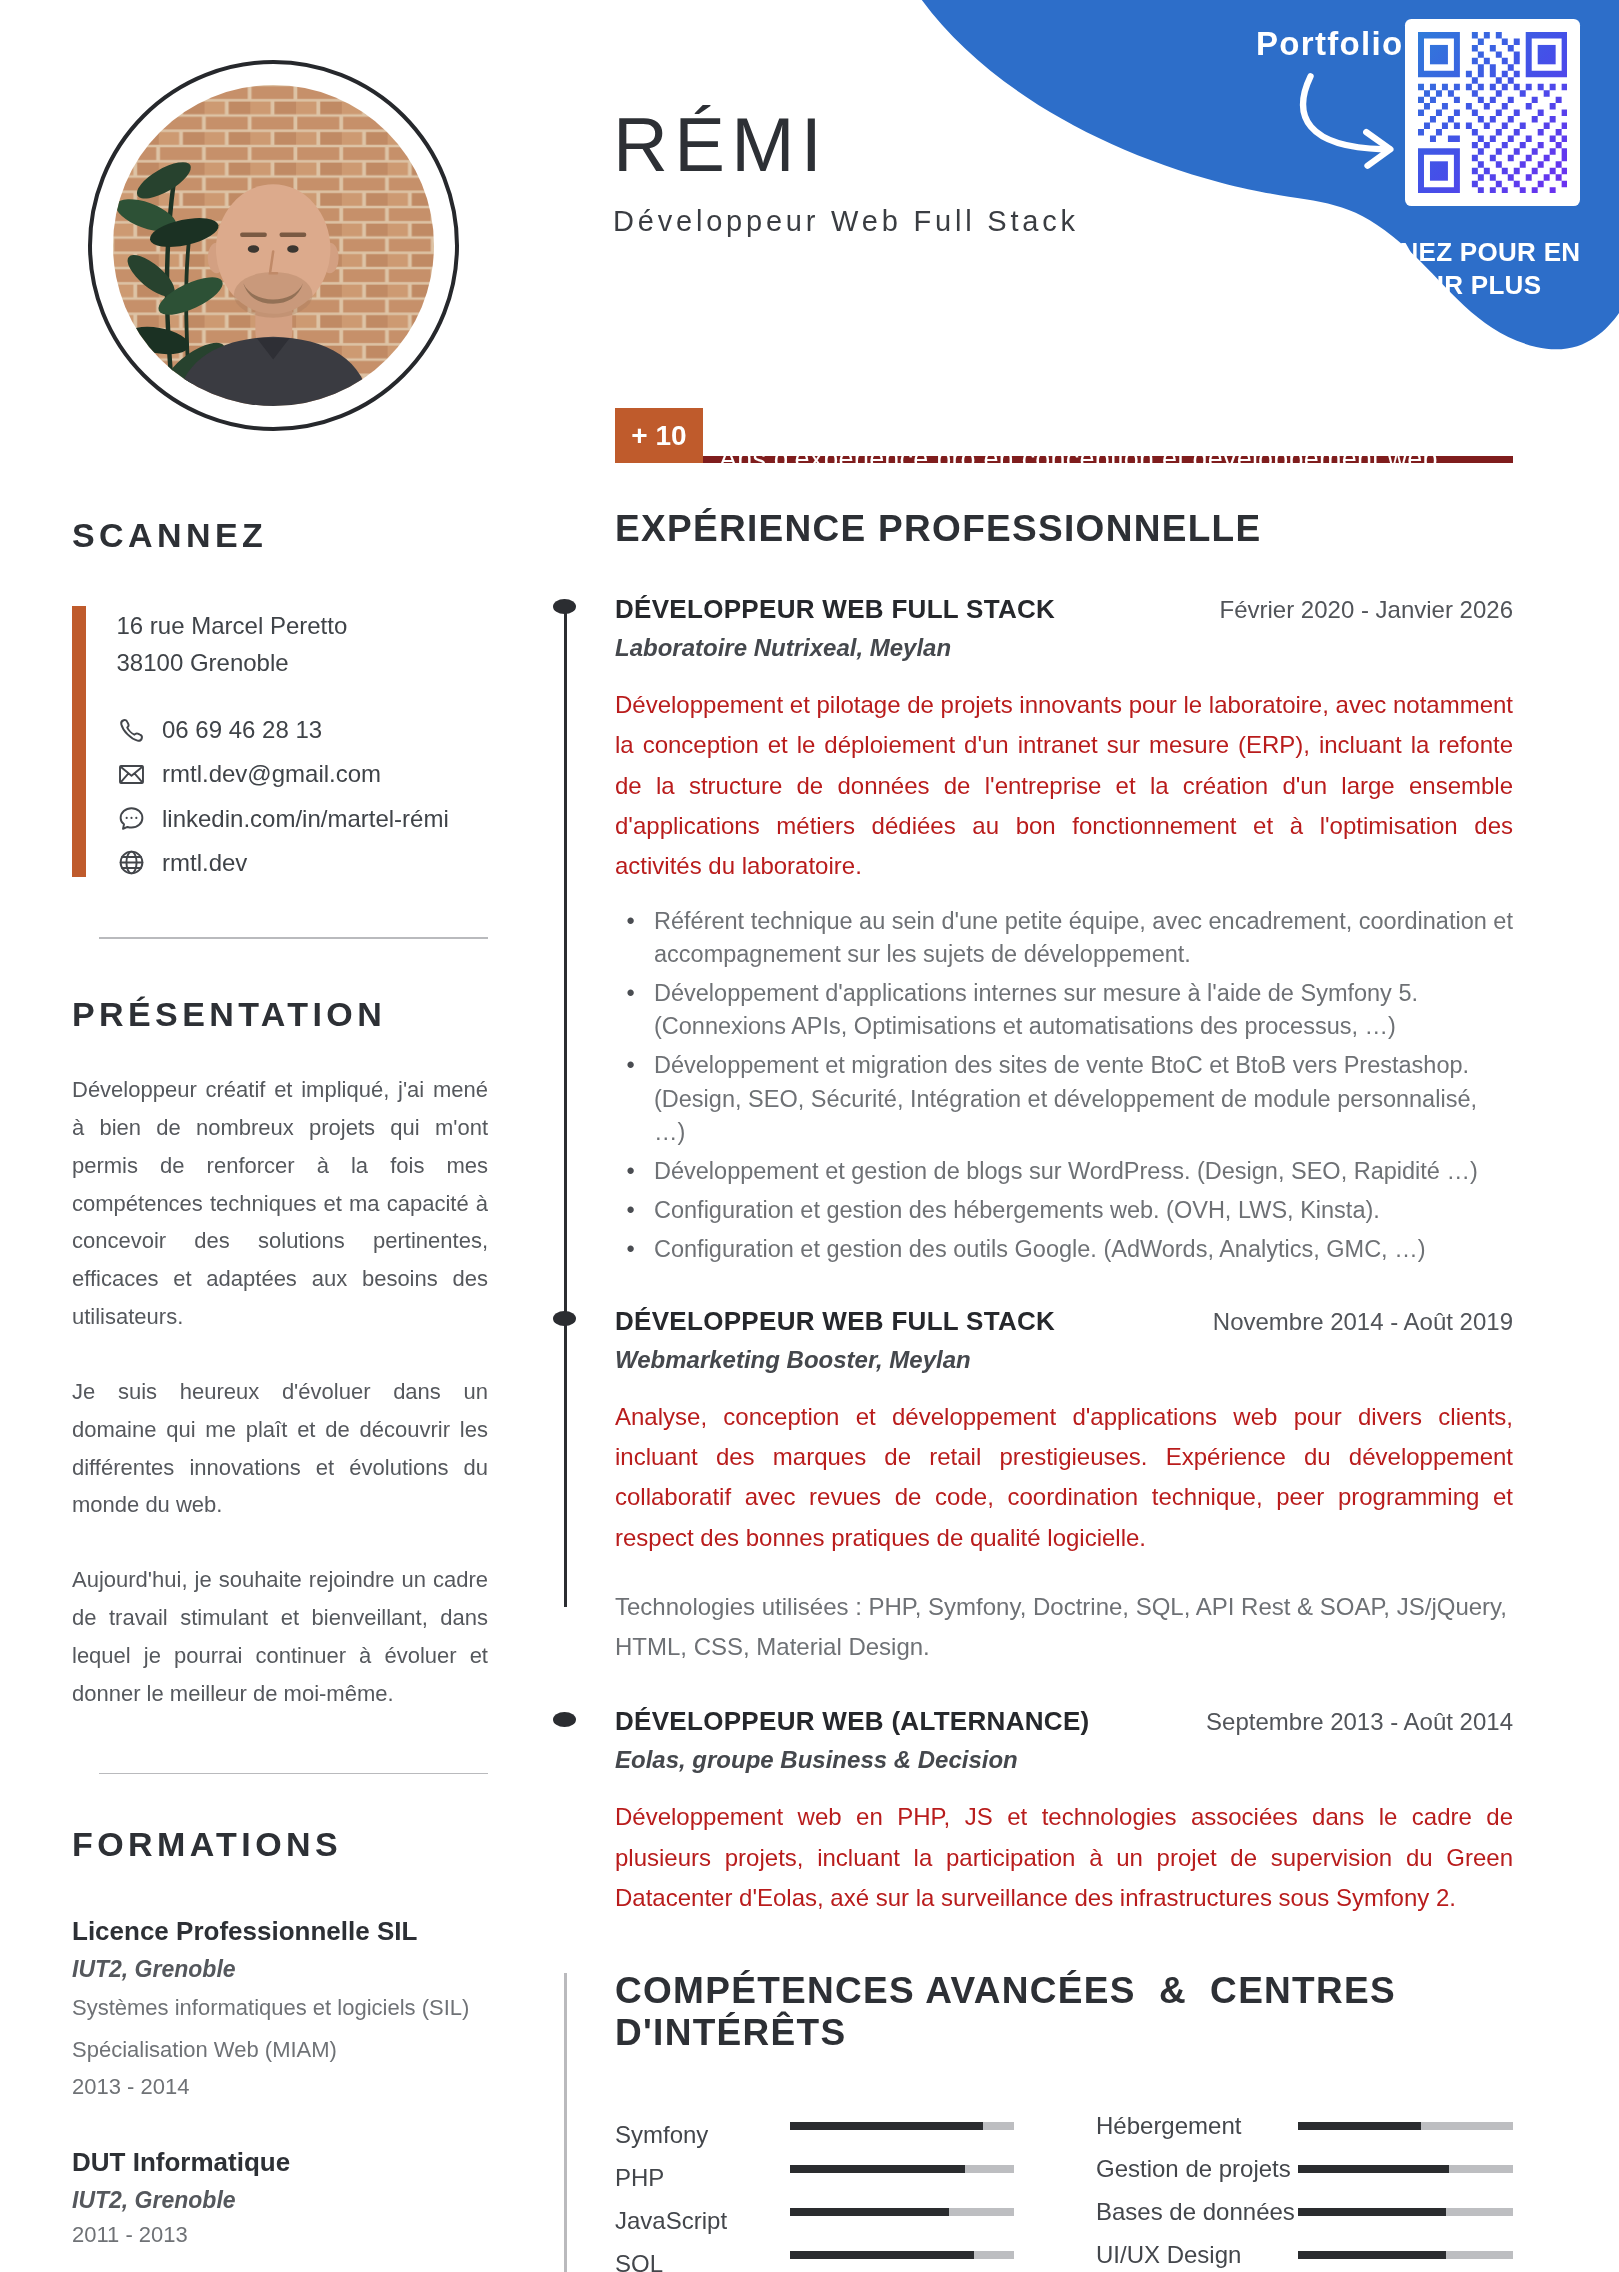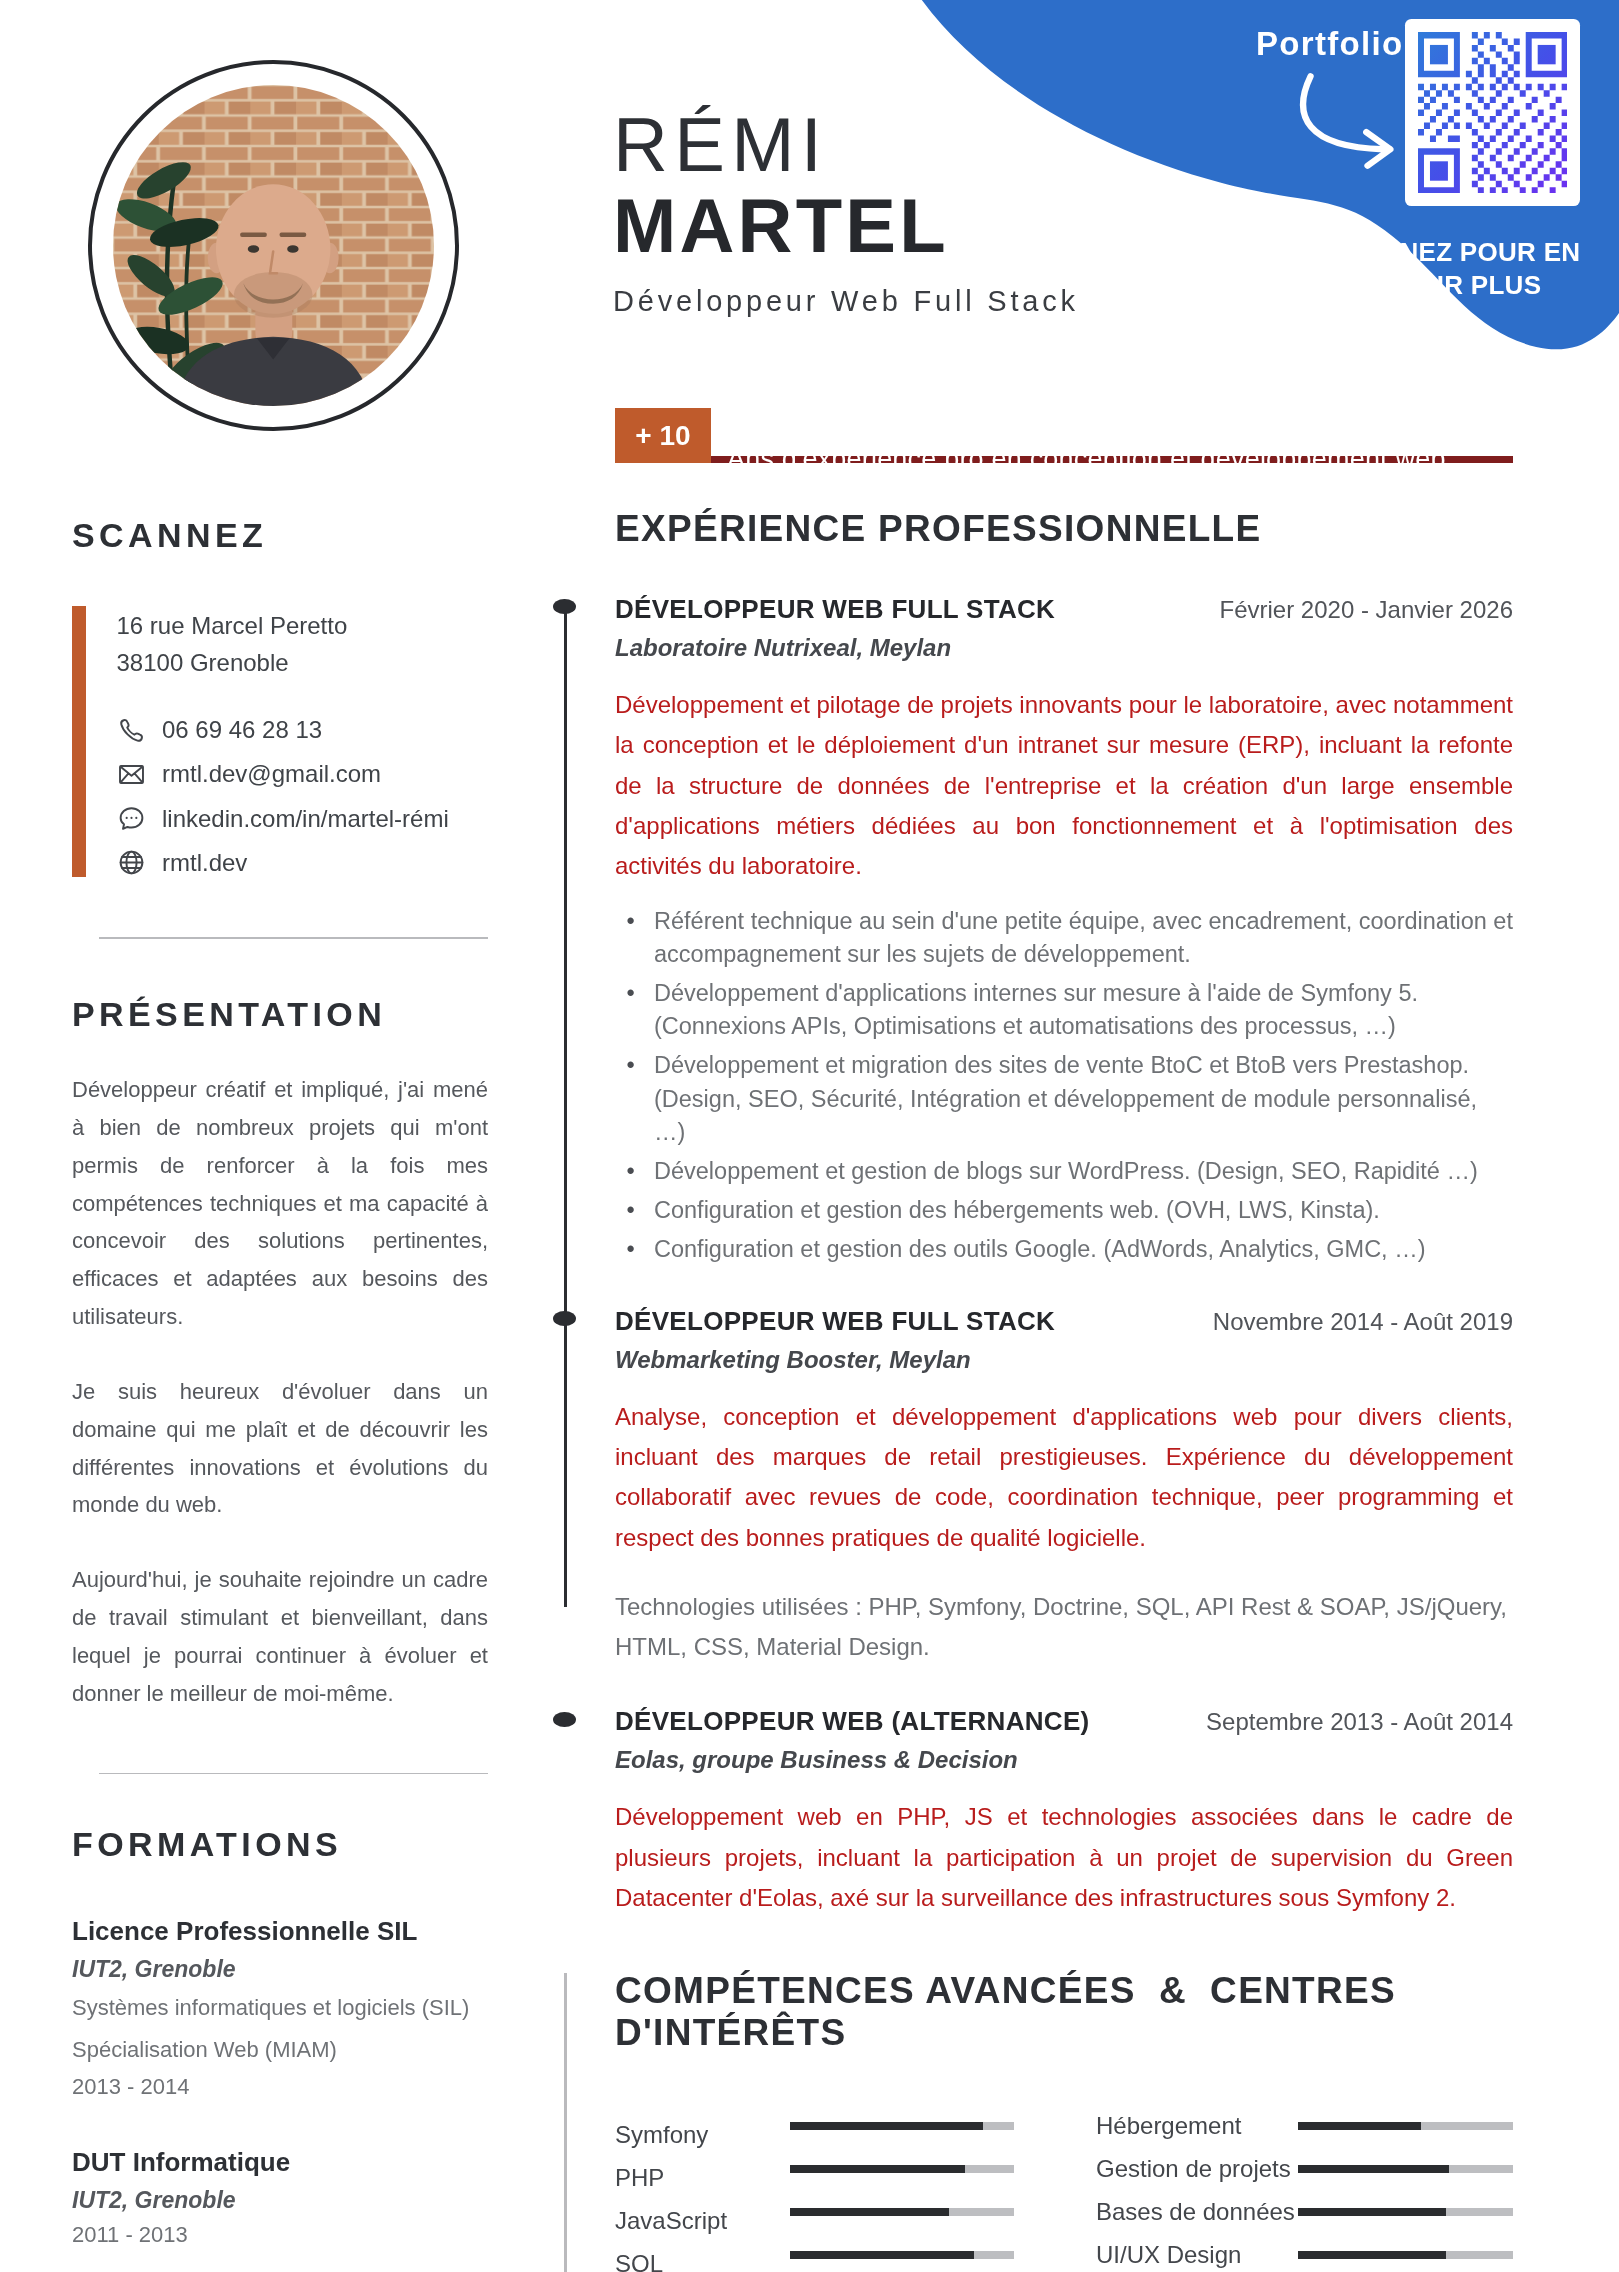--- a/index.html
+++ b/index.html
@@ -20,21 +20,21 @@
   .photo-inner { width:321px; height:321px; border-radius:50%; overflow:hidden; }
 
   
   .name-block { position:absolute; left:613px; top:105px; }
   .name-first { font-size:76px; font-weight:400; letter-spacing:6.3px; color:#2d3035; line-height:1.06; }
   .name-last  { font-size:76px; font-weight:700; letter-spacing:3.2px; color:#26282c; line-height:1.06; }
   .name-title { margin-top:19px; font-size:29px; letter-spacing:3.8px; color:#3a3d42; }
 
   
   .badge { position:absolute; left:615px; top:408px; width:898px; height:55px; display:flex; }
-  .badge-num { width:96px; background:#bf5b2c; color:#fff; font-weight:700; font-size:28px; display:flex; align-items:center; justify-content:center; }
+  .badge-num { width:88px; background:#bf5b2c; color:#fff; font-weight:700; font-size:28px; display:flex; align-items:center; justify-content:center; }
   .badge-bar { flex:1; background:#7f1d1d; color:#fff; font-size:27px; display:flex; align-items:center; padding-left:16px; letter-spacing:0.2px;margin-top:48px; }
 
   
   .sidebar { position:absolute; left:72px; top:516px; width:416px; }
   .side-h { font-size:34px; font-weight:700; letter-spacing:4.4px; color:#2d3035; }
   .contact-card { margin-top:51px; border-left:14px solid #bf5b2c; padding-left:30.5px; padding-top:1.3px; }
   .addr { font-size:24px; color:#3f4348; line-height:1.55; }
   .c-rows { margin-top:34px; display:flex; flex-direction:column; gap:15.2px; }
   .c-row { display:flex; align-items:center; gap:16.5px; font-size:24px; color:#3f4348; white-space:nowrap; }
   .c-icon { width:29px; height:29px; flex:none; }
@@ -159,21 +159,20 @@
           <ellipse cx="283" cy="258" rx="9" ry="6" fill="#3c3731"></ellipse>
           <path d="M252,262 L247,296 L258,296" stroke="#c08a68" stroke-width="4" fill="none" stroke-linecap="round"></path>
           <path d="M205,312 C220,346 284,346 299,312 C292,334 275,344 252,344 C229,344 212,334 205,312 Z" fill="#8a6a50" opacity="0.85"></path>
         </g>
       </svg>
     </div>
   </div>
 
   <div class="name-block">
     <div class="name-first">RÉMI</div>
-    <div class="name-last">MARTEL</div>
     <div class="name-title">Développeur Web Full Stack</div>
   </div>
 
   <div class="badge">
     <div class="badge-num">+ 10</div>
     <div class="badge-bar">Ans d'expérience pro en conception et développement web</div>
   </div>
 
   <aside class="sidebar">
     <h2 class="side-h">SCANNEZ</h2>

